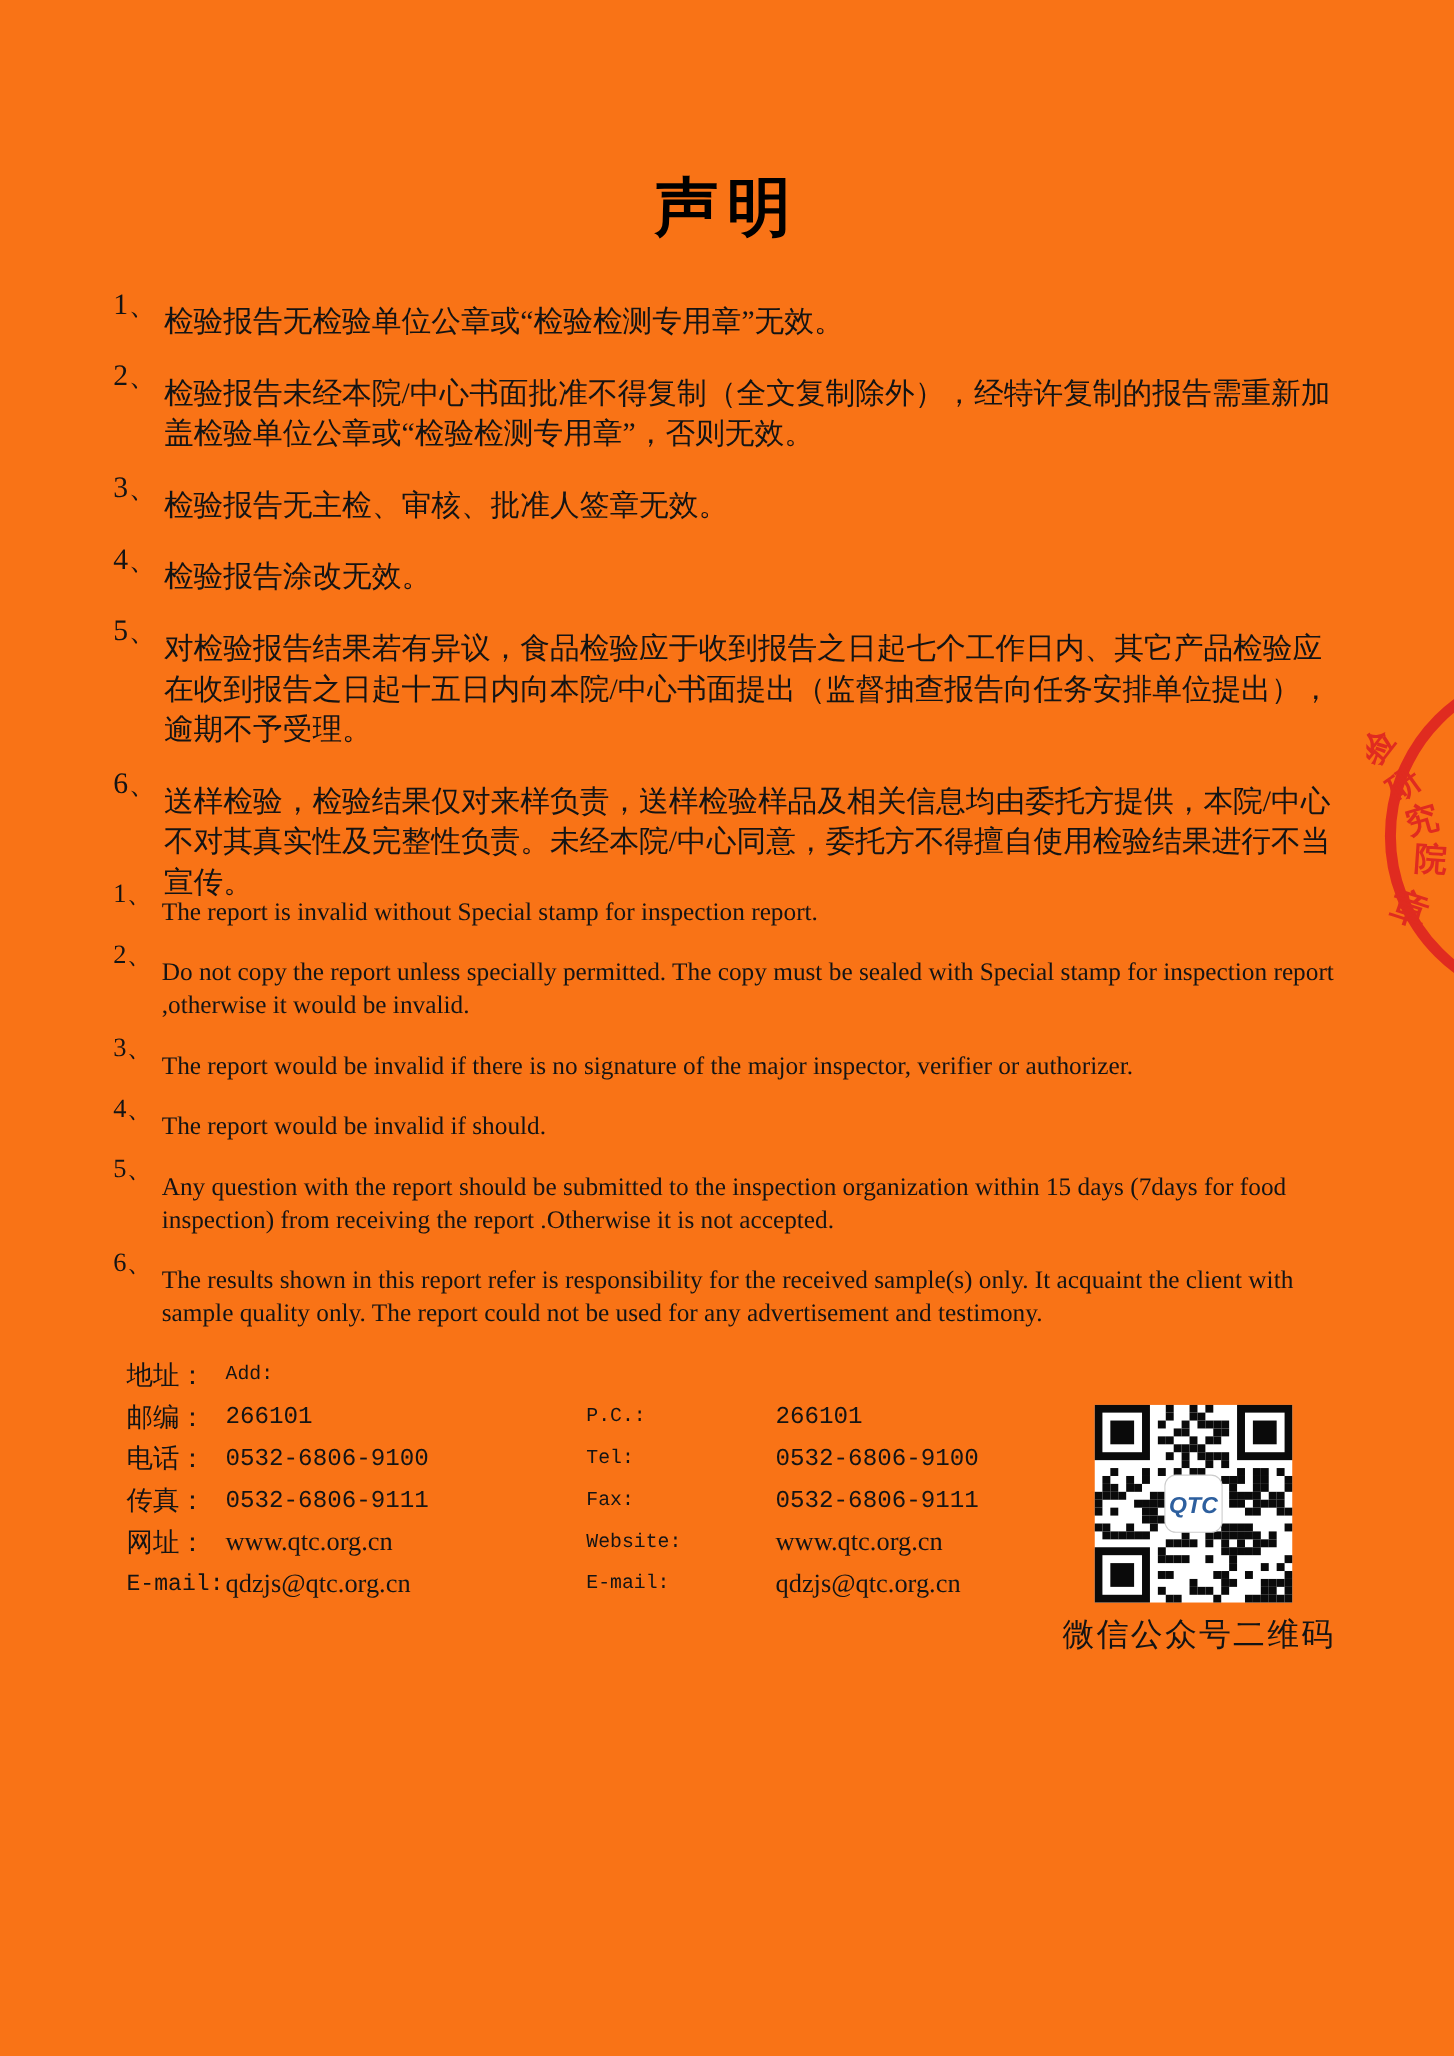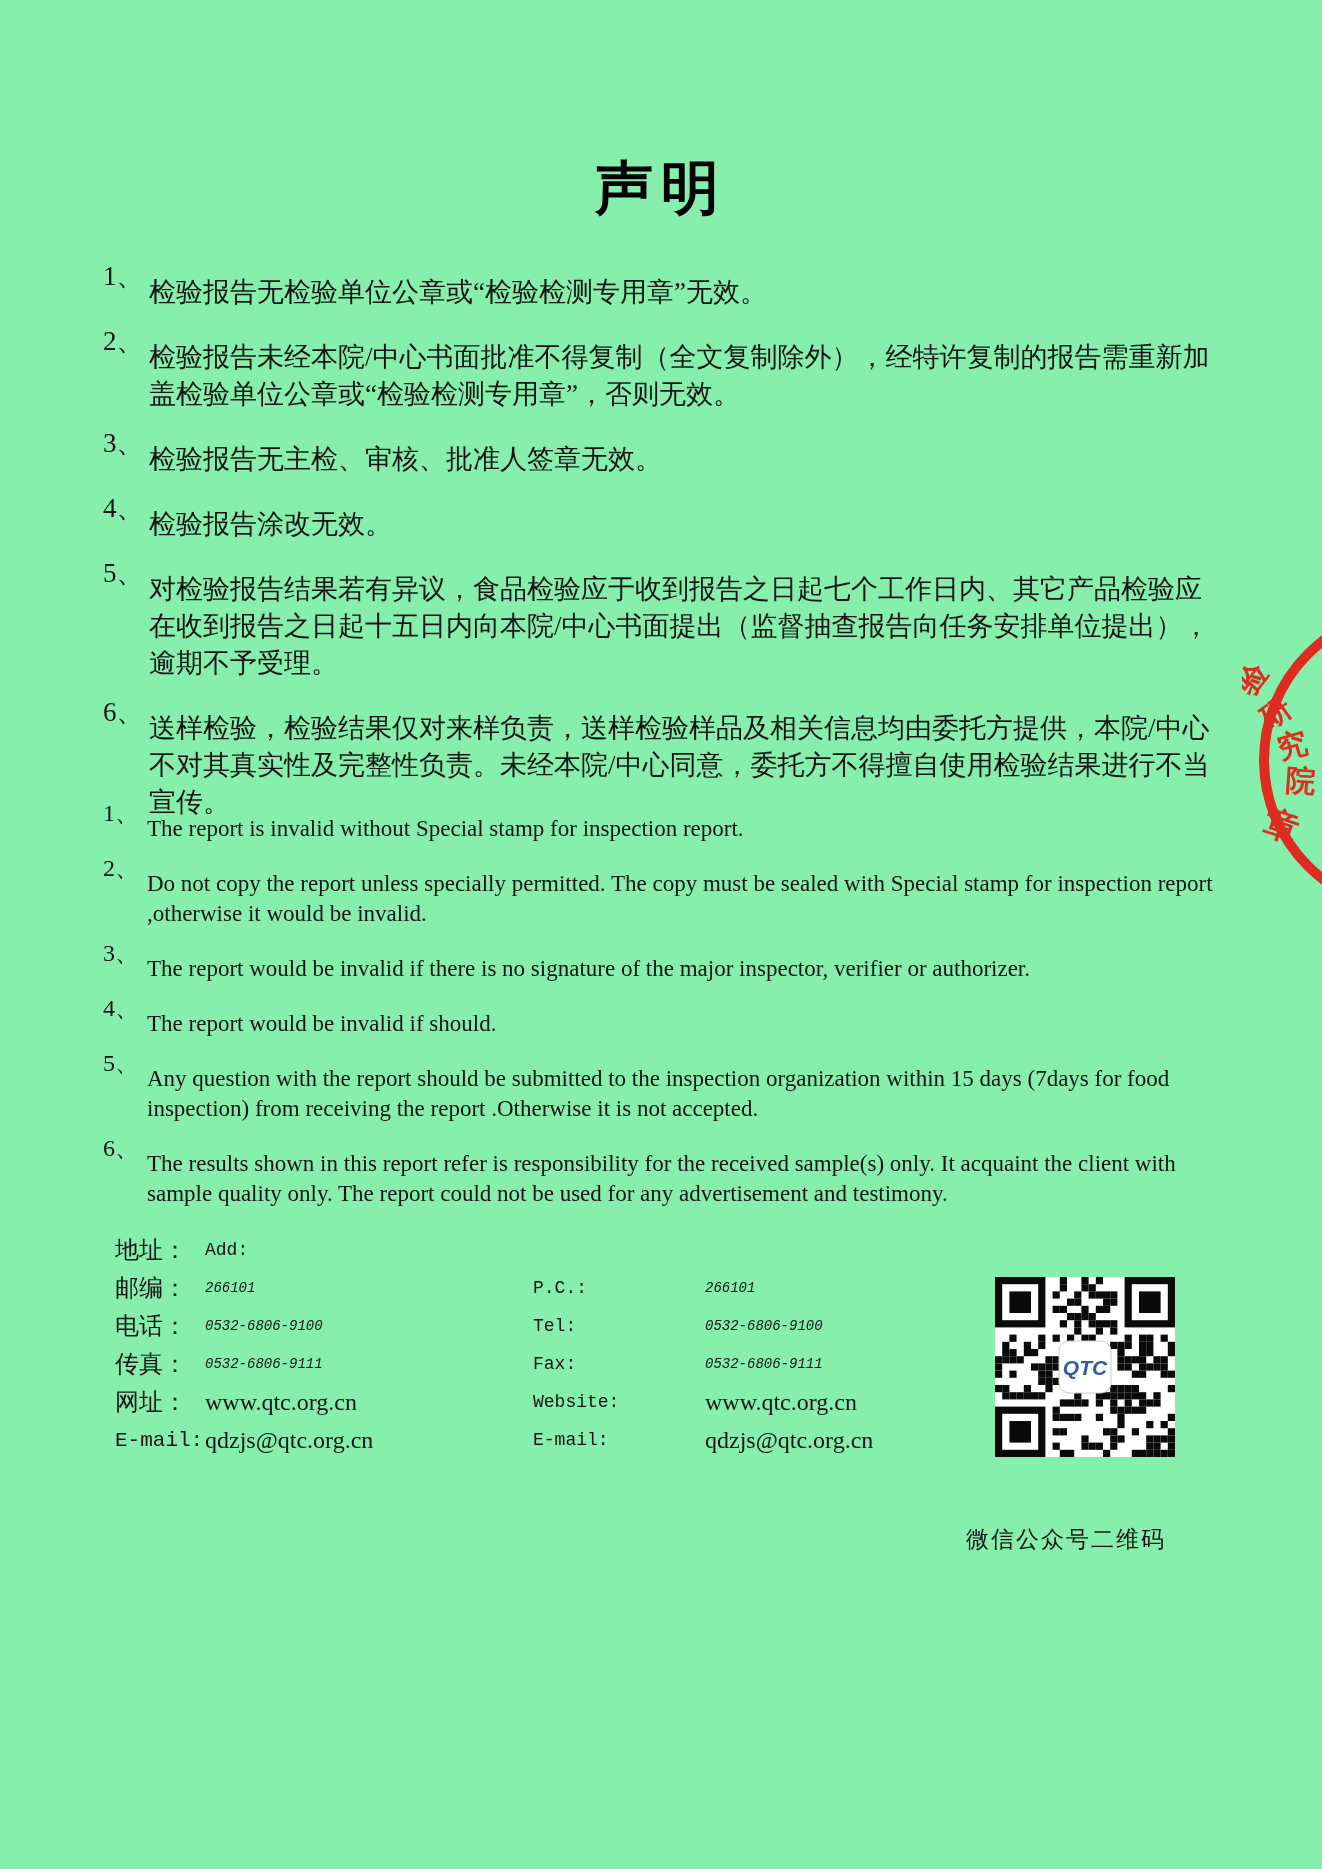--- a/index.html
+++ b/index.html
@@ -1,18 +1,18 @@
 <!DOCTYPE html>
 <html lang="zh"><head>
 <meta charset="utf-8">
 <style>
   html,body { margin:0; padding:0; background:#e8e8e8; }
   .page {
     position:relative; width:1322px; height:1869px; margin:0 auto;
-    background:#86efac; overflow:hidden;
+    background:#f97316; overflow:hidden;
     font-family:"Liberation Serif","DejaVu Serif",serif; color:#141414;
   }
   
   .doc-title {
     position:absolute; top:150px; left:0; width:100%;
     text-align:center; font-size:58px; font-weight:bold;
     letter-spacing:8px; color:#000;
   }
   
   .zh-list { position:absolute; left:103px; top:258px; width:1118px; }
@@ -25,24 +25,24 @@
   .en-list .li { font-size:23px; line-height:30px; margin-bottom:9px; }
   .en-list .num { flex:0 0 44px; font-size:24px; }
   
   .contact { position:absolute; left:115px; top:1231px; width:800px; }
   .c-row { display:flex; align-items:center; height:38px; font-size:24px; }
   .c-zh-label { width:90px; }
   .c-zh-label.latin { font-family:"Liberation Mono","DejaVu Sans Mono",monospace; font-size:21px; }
   .c-zh-value { width:328px; }
   .c-en-label { width:172px; font-family:"Liberation Mono","DejaVu Sans Mono",monospace; font-size:18px; }
   .c-en-value { flex:1; }
-  .mono { font-family:"Liberation Mono","DejaVu Sans Mono",monospace; font-size:14px;font-style:italic; }
+  .mono { font-family:"Liberation Mono","DejaVu Sans Mono",monospace; font-size:22px; }
   
   .qr-box { position:absolute; left:995px; top:1277px; width:180px; height:180px; }
-  .qr-caption { position:absolute; left:966px; top:1524px; font-size:23px; letter-spacing:2px; }
+  .qr-caption { position:absolute; left:966px; top:1466px; font-size:29px; letter-spacing:2px; }
   
   .seal { position:absolute; right:0; top:627px; width:80px; height:266px; overflow:hidden; pointer-events:none; }
   .seal text { font-family:"Liberation Serif","DejaVu Serif",serif; font-weight:bold; text-anchor:middle; }
 </style>
 </head>
 <body>
 
 <div class="page">
 
   <div class="doc-title">声明</div>

